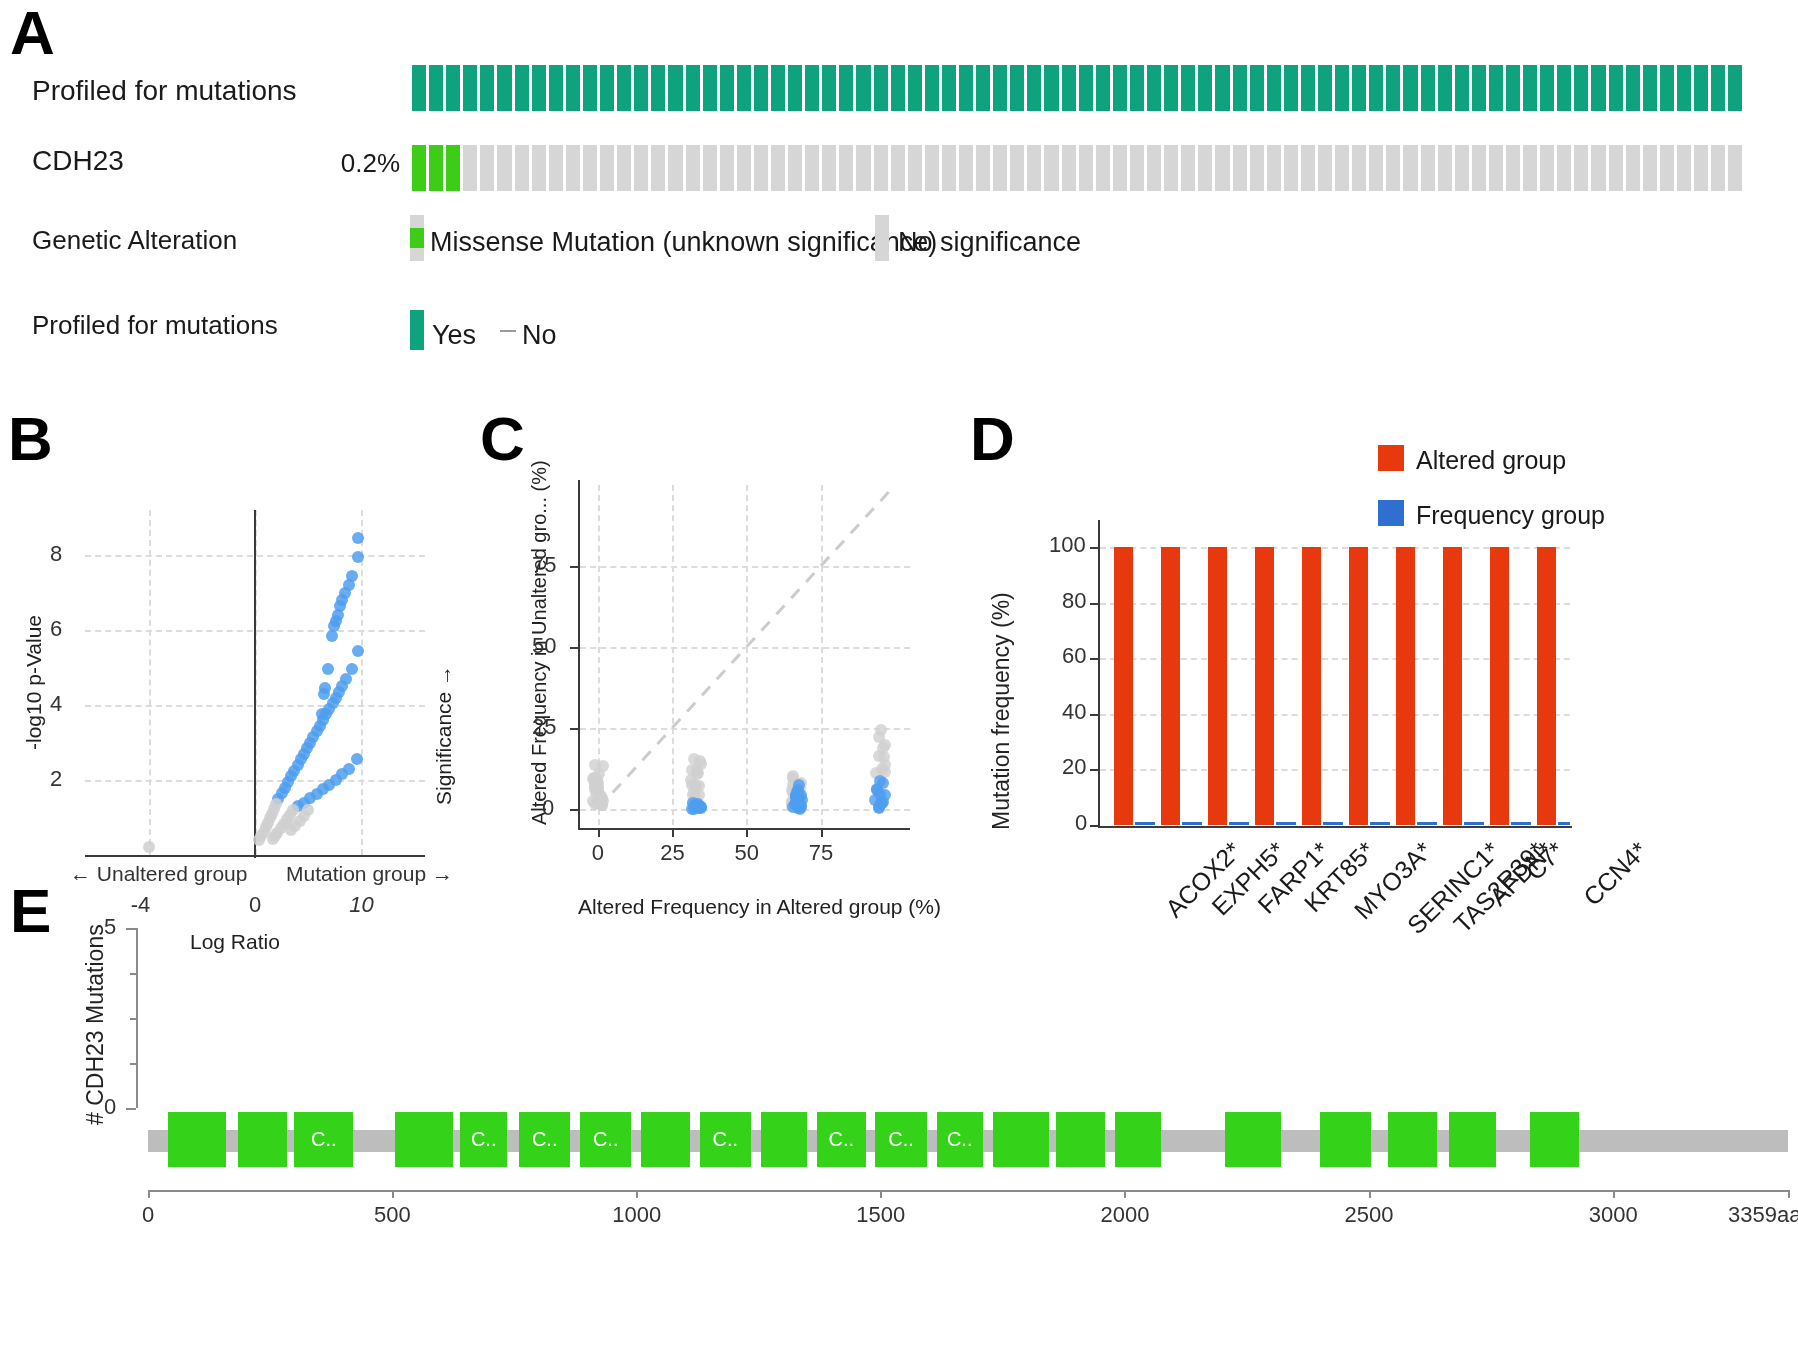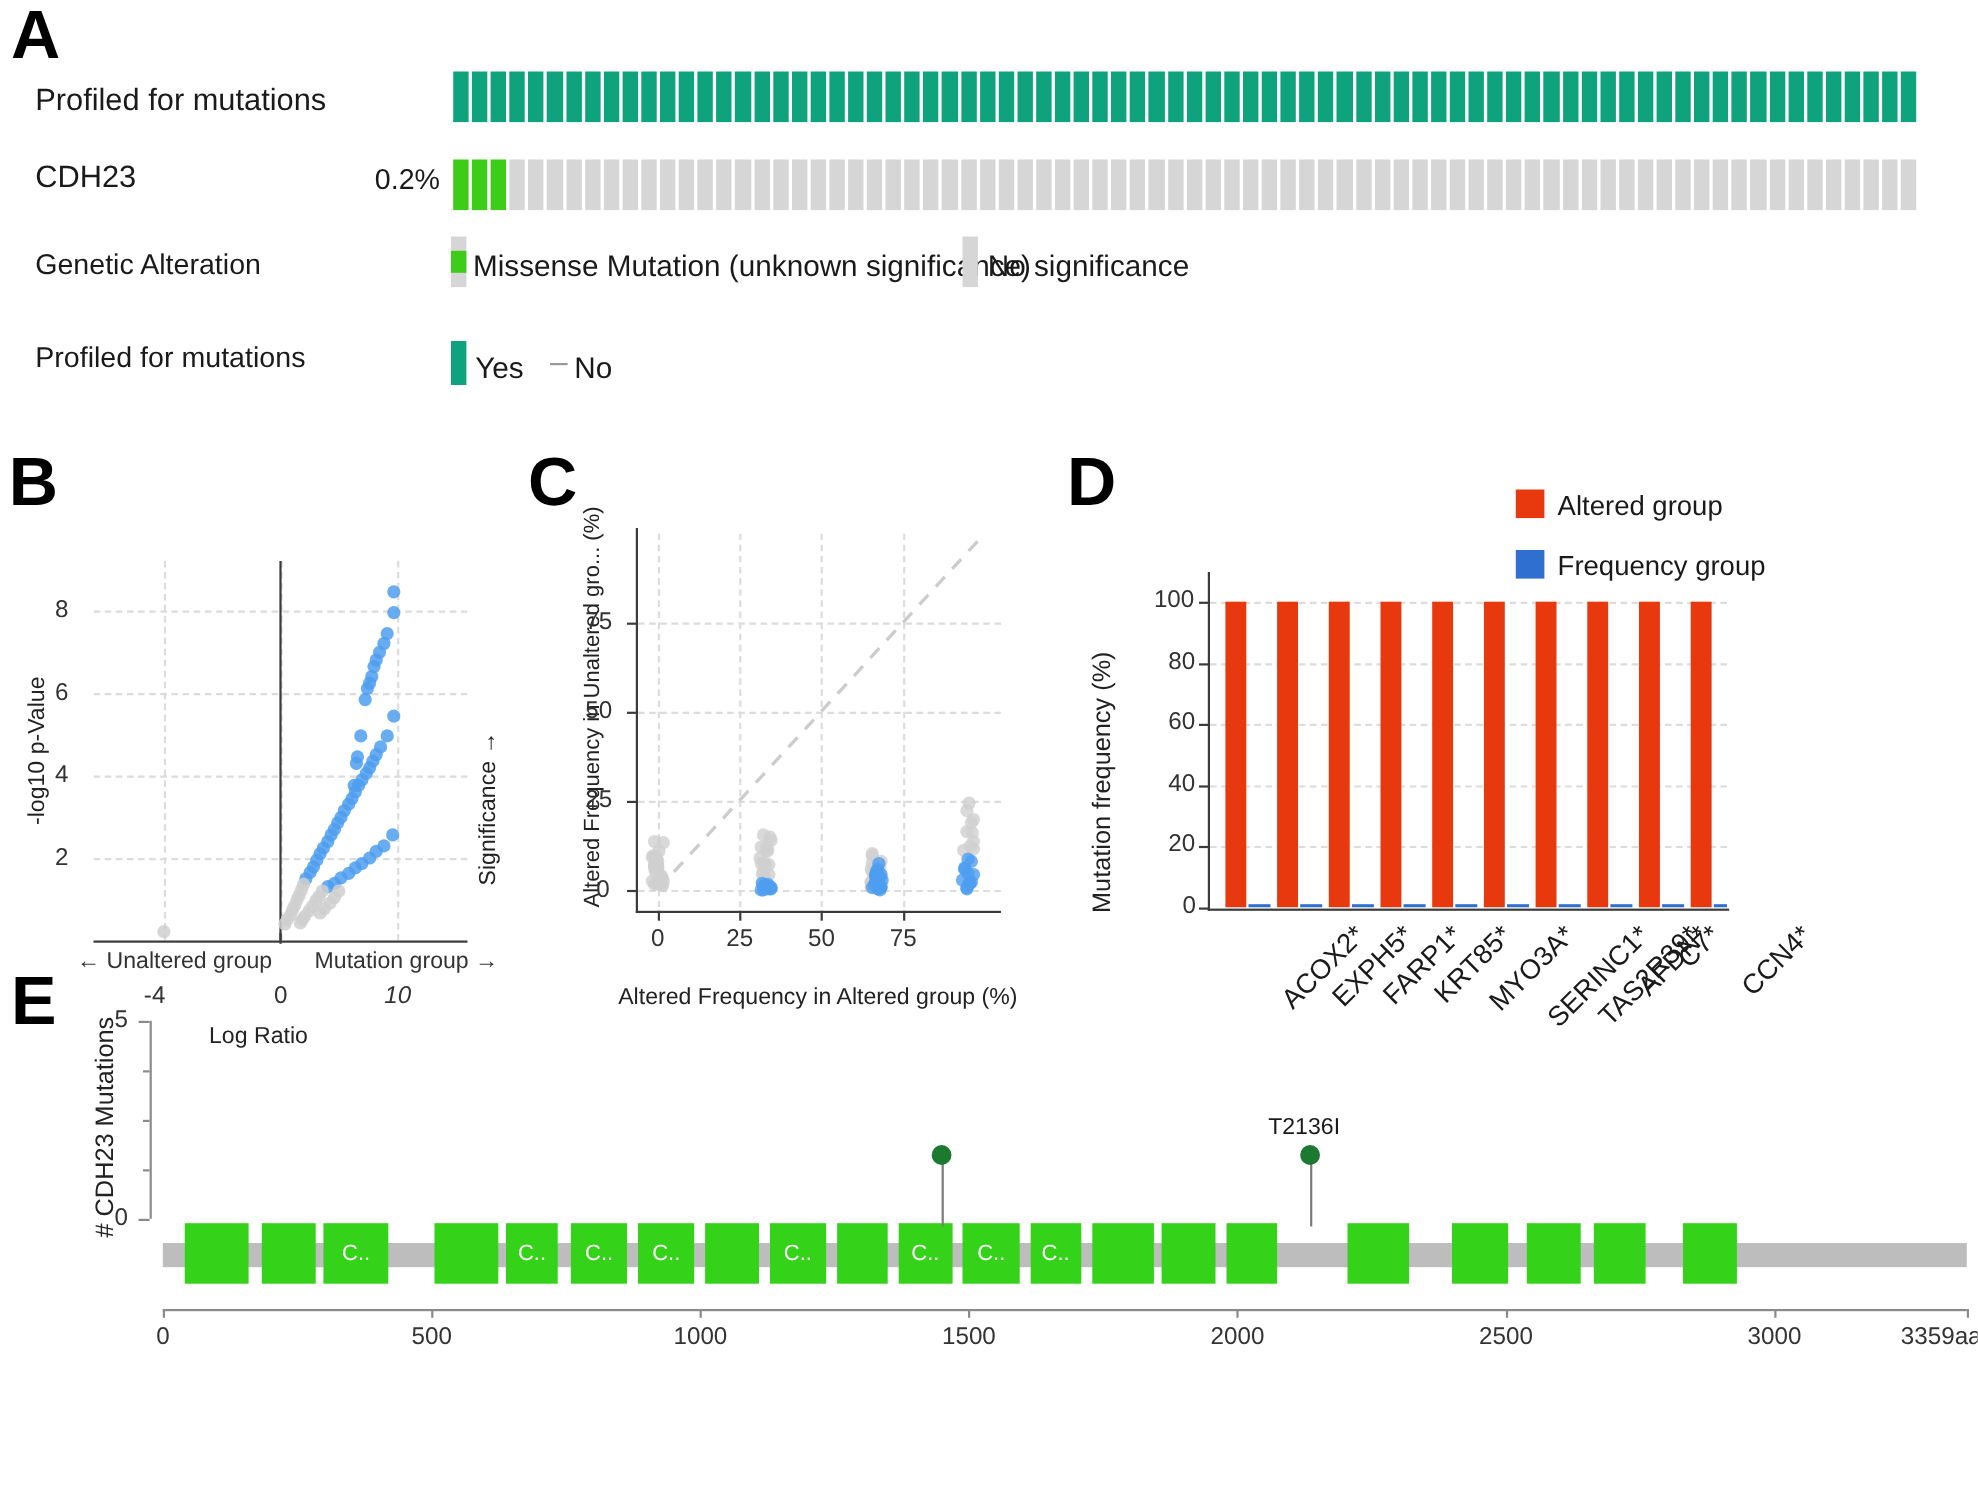--- a/index.html
+++ b/index.html
@@ -593,21 +593,21 @@
         <div class="tick-lab" style="left:121.83783783783784px; top:440px;">0</div>
         <div class="vline" style="position:absolute; left:127.83783783783784px; top:428px; width:2px; height:9px; background:#3b3b3b;"></div>
         <div class="tick-lab" style="left:190.16216216216216px; top:440px;">25</div>
         <div class="vline" style="position:absolute; left:202.16216216216216px; top:428px; width:2px; height:9px; background:#3b3b3b;"></div>
         <div class="tick-lab" style="left:264.48648648648646px; top:440px;">50</div>
         <div class="vline" style="position:absolute; left:276.48648648648646px; top:428px; width:2px; height:9px; background:#3b3b3b;"></div>
         <div class="tick-lab" style="left:338.81081081081084px; top:440px;">75</div>
         <div class="vline" style="position:absolute; left:350.81081081081084px; top:428px; width:2px; height:9px; background:#3b3b3b;"></div>
       </div>
 
-    <div class="axis-title" style="left:92px; top:495px; font-size:21px;">Altered Frequency in Altered group (%)</div>
+    <div class="axis-title" style="left:108px; top:495px; font-size:21px;">Altered Frequency in Altered group (%)</div>
   <div class="vline" style="position:absolute; left:108px; top:80px; width:2px; height:350px; background:#3b3b3b;"></div>
       <div class="hline" style="position:absolute; left:108px; top:428px; width:332px; height:2px; background:#3b3b3b;"></div>
     </div>
 
   <div id="panel-d">
     <div class="panel-letter" style="left:10px; top:8px;">D</div>
 
     <div class="legend-box" style="left:418px; top:45px; background:#e8380d;"></div>
     <div class="legend-lab" style="left:456px; top:46px;">Altered group</div>
 
@@ -707,27 +707,20 @@
         <div class="domain" style="left:844.656147662995px; top:0px; width:56.14766299493897px; height:55px; background:#34d219;"></div>
         <div class="domain" style="left:908.1274188746651px; top:0px; width:48.82405477820771px; height:55px; background:#34d219;"></div>
         <div class="domain" style="left:966.7162846085146px; top:0px; width:46.382852039297404px; height:55px; background:#34d219;"></div>
         <div class="domain" style="left:1076.570407859482px; top:0px; width:56.147662994938855px; height:55px; background:#34d219;"></div>
         <div class="domain" style="left:1171.777314676987px; top:0px; width:51.26525751711824px; height:55px; background:#34d219;"></div>
         <div class="domain" style="left:1240.1309913664782px; top:0px; width:48.82405477820771px; height:55px; background:#34d219;"></div>
         <div class="domain" style="left:1301.1610598392379px; top:0px; width:46.382852039297404px; height:55px; background:#34d219;"></div>
         <div class="domain" style="left:1381.7207502232807px; top:0px; width:48.82405477820771px; height:55px; background:#34d219;"></div>
       </div>
 
-    <div id="e-lollies" style="position:absolute; left:148px; top:120px; width:1640px; height:115px;">
-        <div class="lolli-stem" style="left:707.948794284013px; top:57px; height:58px;"></div>
-        <div class="lolli-head" style="left:698.948794284013px; top:41px; width:18px; height:18px; background:#1b7a2f;"></div>
-        <div class="lolli-stem" style="left:1042.8818100625185px; top:57px; height:58px;"></div>
-        <div class="lolli-head" style="left:1033.8818100625185px; top:41px; width:18px; height:18px; background:#1b7a2f;"></div>
-        <div class="lolli-lab" style="left:1004.8818100625185px; top:13px;">T2136I</div>
-      </div>
 
     <div class="e-axis" style="left:148px; top:310px; width:1640px;"></div>
     <div id="e-xticks">
         <div class="e-tick" style="left:148px; top:310px;"></div>
         <div class="e-ticklab" style="left:142px; top:322px;">0</div>
         <div class="e-tick" style="left:392.120273891039px; top:310px;"></div>
         <div class="e-ticklab" style="left:374.120273891039px; top:322px;">500</div>
         <div class="e-tick" style="left:636.240547782078px; top:310px;"></div>
         <div class="e-ticklab" style="left:612.240547782078px; top:322px;">1000</div>
         <div class="e-tick" style="left:880.360821673117px; top:310px;"></div>

